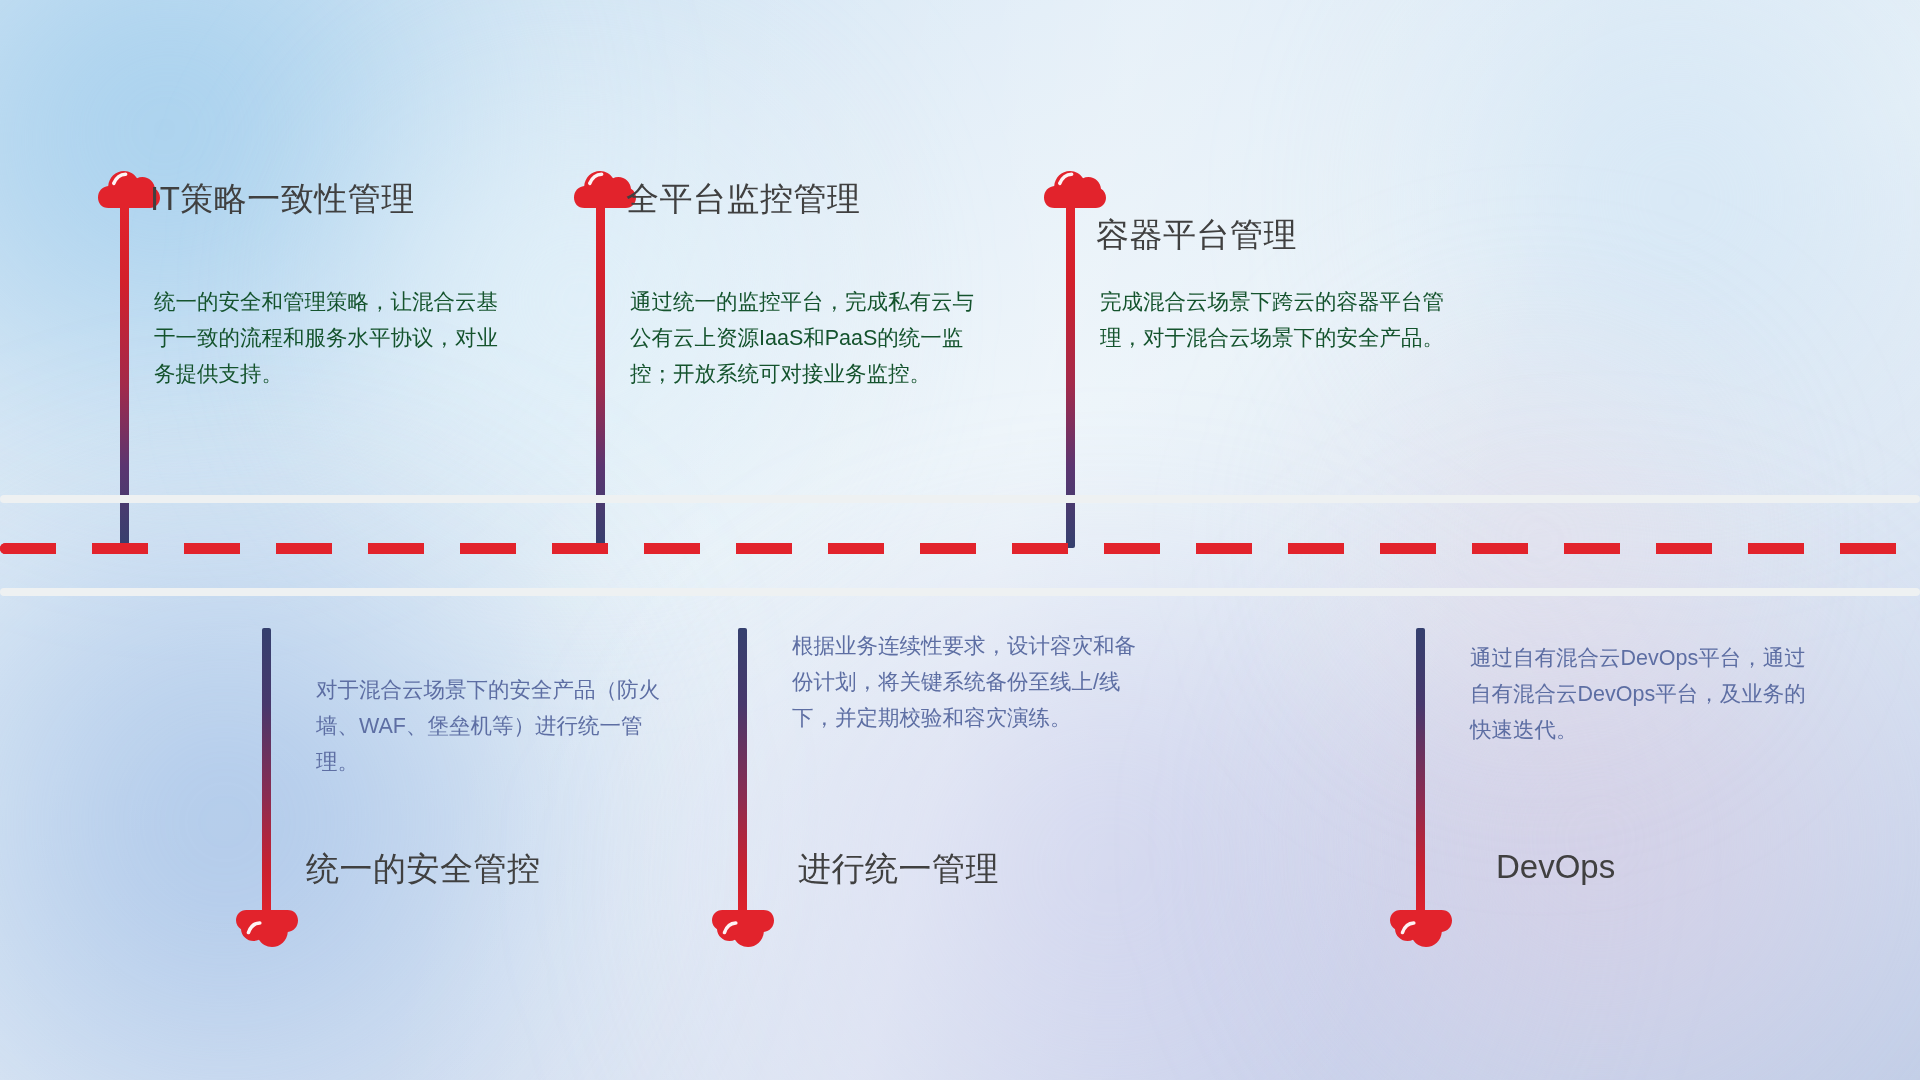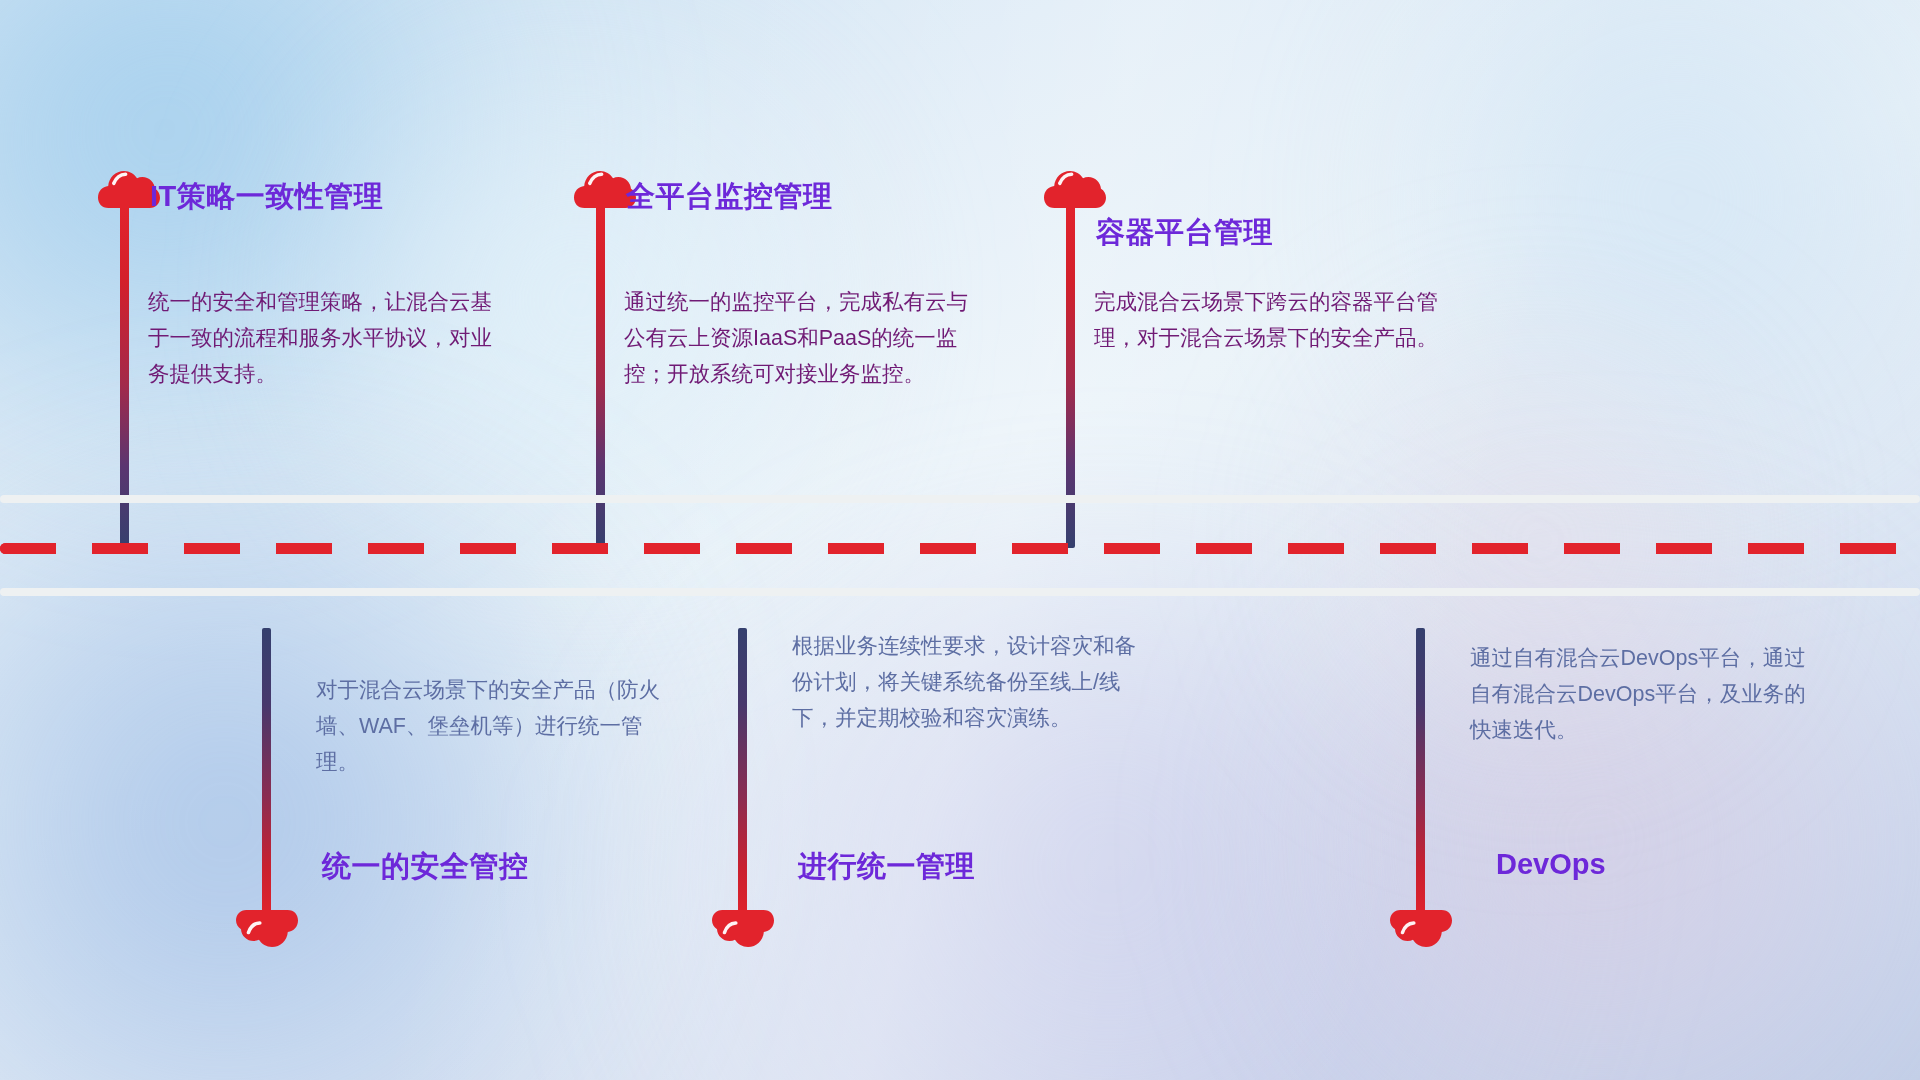--- a/index.html
+++ b/index.html
@@ -49,29 +49,29 @@
   
   .cloud{position:relative;width:62px;height:44px;}
   .cloud svg{display:block;width:62px;height:44px;overflow:visible;}
 
   
   .stem{width:9px;border-radius:2px;}
   .stem.down{background:linear-gradient(to bottom,#e2232c 0%,#d3202b 22%,#a32a4a 52%,#5b3570 76%,#35406e 100%);}
   .stem.up{background:linear-gradient(to bottom,#35406e 0%,#47386c 26%,#8b2c51 58%,#c9202f 82%,#e2232c 100%);}
 
   .title{
-    font-size:29px;font-weight:700;color:#6d28d9;letter-spacing:.5px;
+    font-size:33px;font-weight:400;color:#404040;letter-spacing:.5px;
     white-space:nowrap;line-height:1;
   }
   .title.latin{letter-spacing:0;}
   .body{
     font-size:21.5px;line-height:36px;color:#5a6b9c;font-weight:400;
     width:350px;
   }
-  .body.top{color:#701a75;}
+  .body.top{color:#14532d;margin-left:6px;}
   .body.bottom{color:#5d6ea3;}
 </style>
 </head>
 <body>
 
 <div id="stage">
 
   <div class="bg-base"></div>
   <div class="bg-blob blob-a"></div>
   <div class="bg-blob blob-b"></div>
@@ -120,21 +120,21 @@
 
   <div class="divider">
     <div class="divider-rule top"></div>
     <div class="divider-dashed"></div>
     <div class="divider-rule bottom"></div>
   </div>
 
   <div class="col" style="left:250px;top:628px;">
     <div class="stem up" style="position:absolute;left:12px;top:0px;height:292px;"></div>
     <div class="body bottom" style="position:absolute;left:66px;top:12px;text-indent:0;margin-top:32px;">对于混合云场景下的安全产品（防火墙、WAF、堡垒机等）进行统一管理。</div>
-    <div class="title" style="position:absolute;left:72px;top:224px;">统一的安全管控</div>
+    <div class="title" style="position:absolute;left:56px;top:224px;">统一的安全管控</div>
     <div class="cloud" style="position:absolute;left:-14px;top:281px;">
       <svg viewBox="0 0 62 44">
         <g transform="translate(62,44) rotate(180)">
           <path d="M10.5 43 C3.6 43 0 38.2 0 32.5 C0 26.4 4.4 21.6 10.2 21.1 C10.8 12.6 17.6 6 26 6 C31.5 6 36.3 8.9 39 13.2 C40.6 12.4 42.4 12 44.4 12 C51.1 12 56.6 17.2 57 23.8 C60 25.6 62 28.9 62 32.7 C62 38.3 57.6 43 51.8 43 Z" fill="#e2232c"></path>
         </g>
         <path d="M12.5 23.5 C14.5 17.6 19.0 14.2 23.8 14.0" fill="none" stroke="#ffffff" stroke-width="3.6" stroke-linecap="round" opacity="0.95"></path>
       </svg>
     </div>
   </div>
 

